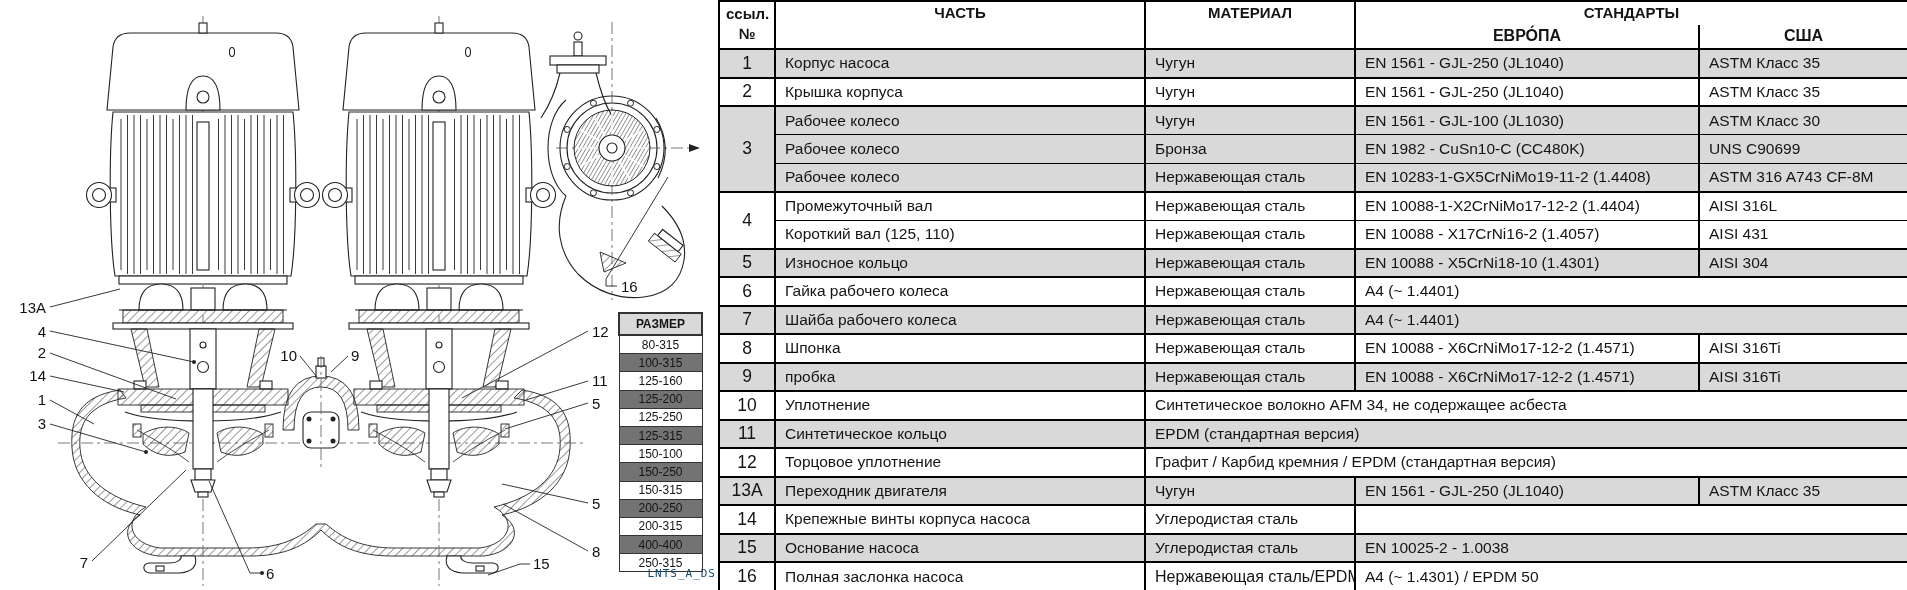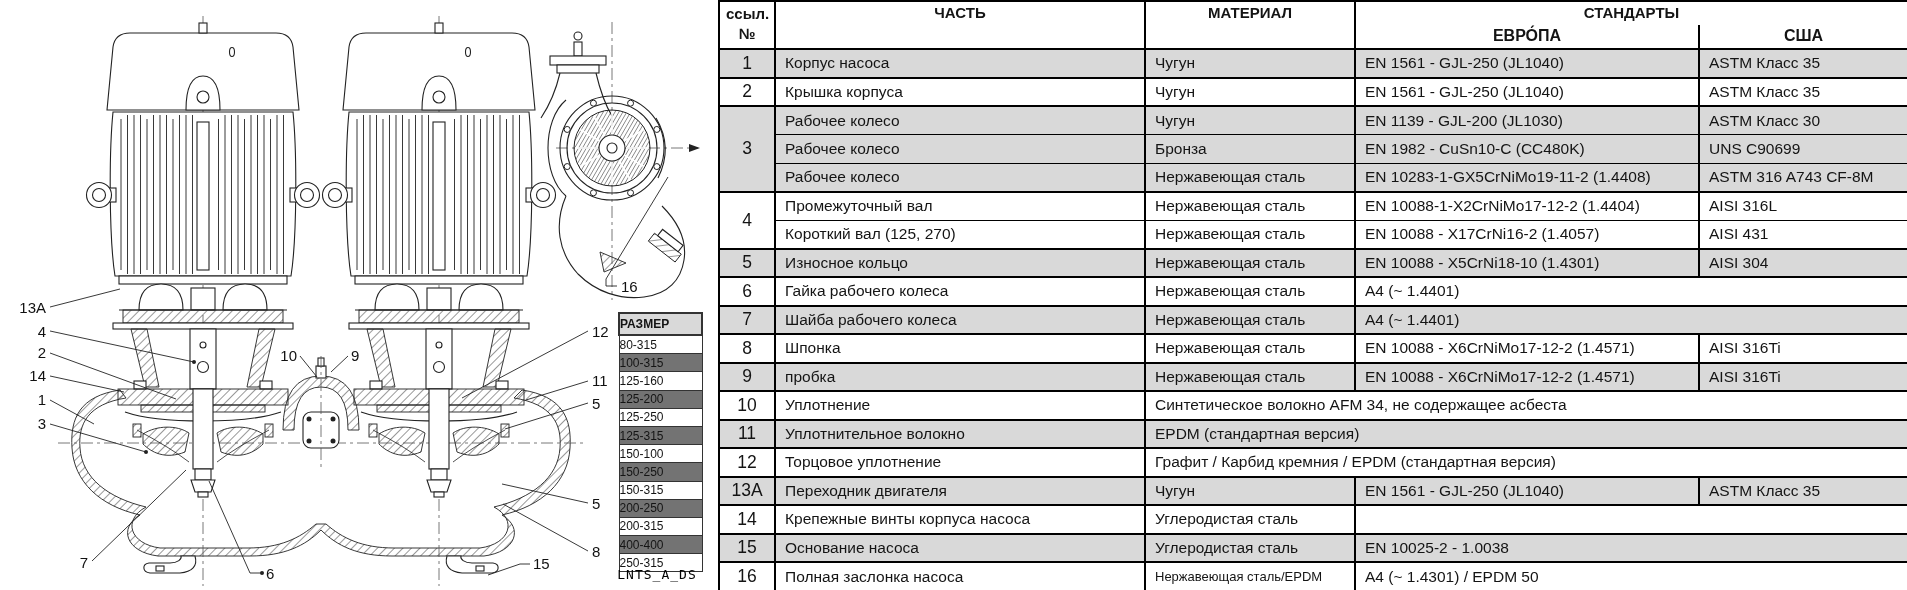--- a/index.html
+++ b/index.html
@@ -13,47 +13,47 @@
   svg text{font-family:"Liberation Sans",sans-serif;font-size:15px;fill:#111;}
   .ln{stroke:#222;fill:none;stroke-width:1.1;}
   .th{stroke:#222;fill:none;stroke-width:0.8;}
   .fw{fill:#fff;stroke:#222;stroke-width:1.1;}
   .ht{fill:url(#h1);stroke:#222;stroke-width:0.9;}
   .cl{stroke:#555;stroke-width:0.8;stroke-dasharray:12 4 3 4;fill:none;}
 
   
   .size-table{position:absolute;left:618px;top:312px;width:85px;border-collapse:collapse;
               font-size:12px;table-layout:fixed;}
-  .size-table td{border:1px solid #333;height:17.2px;padding:0;
+  .size-table td{border:1px solid #333;text-align:center;height:17.2px;padding:0;
                  white-space:nowrap;overflow:hidden;}
   .size-table tr.hd td{font-weight:bold;background:#d9d9d9;height:20px;border:2px solid #333;}
   .size-table tr.alt td{background:#737373;}
-  .code-label{position:absolute;left:598px;top:567px;width:118px;text-align:center;
+  .code-label{position:absolute;left:598px;top:567px;width:118px;text-align:right;
               font-family:"DejaVu Sans Mono","Liberation Mono",monospace;
-              font-size:13px;letter-spacing:1px;color:#000000;}
+              font-size:11px;letter-spacing:1px;color:#0c4a6e;}
 
   
   table.parts{position:absolute;left:718px;top:0;width:1189px;height:590px;
               border-collapse:collapse;table-layout:fixed;background:#fff;
               font-size:15.5px;}
   .parts th,.parts td{border:2px solid #000;padding:0 6px;overflow:hidden;
                       white-space:nowrap;}
   .parts thead tr{height:24px;}
   .parts thead th{font-weight:bold;font-size:15px;text-align:center;padding-top:2px;
                   vertical-align:top;}
   .parts th.standards{border-bottom:0;}
   .parts tr.hrow2 th{border-top:0;font-size:16px;}
   .parts th.ref-h div{line-height:20px;}
   .parts tbody tr{height:28.5px;}
   .parts tbody td{border-top-width:1px;border-bottom-width:1px;vertical-align:middle;}
   .parts tbody tr.gs td{border-top-width:2px;}
   .parts td.ref{text-align:center;font-size:17.5px;padding:0 2px;}
   .parts td.part,.parts td.mat,.parts td.eu,.parts td.usa,.parts td.span3{
       text-align:left;padding-left:9px;}
-  .parts td.small{font-size:13px;}
+  .parts td.small{font-size:16px;}
   .parts tr.shaded td{background:#d9d9d9;}
 </style>
 </head>
 <body>
 
 <div class="stage">
 
   <svg class="drawing" viewBox="0 0 718 590">
     <defs>
       <pattern id="h1" width="6" height="6" patternUnits="userSpaceOnUse" patternTransform="rotate(45)">
@@ -359,21 +359,21 @@
           <td class="ref" rowspan="1">2</td>
           <td class="part">Крышка корпуса</td>
           <td class="mat">Чугун</td>
           <td class="eu">EN 1561 - GJL-250 (JL1040)</td>
           <td class="usa">ASTM Класс 35</td>
         </tr>
         <tr class="gs shaded">
           <td class="ref" rowspan="3">3</td>
           <td class="part">Рабочее колесо</td>
           <td class="mat">Чугун</td>
-          <td class="eu">EN 1139 - GJL-200 (JL1030)</td>
+          <td class="eu">EN 1561 - GJL-100 (JL1030)</td>
           <td class="usa">ASTM Класс 30</td>
         </tr>
         <tr class="sub shaded">
           <td class="part">Рабочее колесо</td>
           <td class="mat">Бронза</td>
           <td class="eu">EN 1982 - CuSn10-C (CC480K)</td>
           <td class="usa">UNS C90699</td>
         </tr>
         <tr class="sub shaded">
           <td class="part">Рабочее колесо</td>
@@ -382,21 +382,21 @@
           <td class="usa">ASTM 316 A743 CF-8M</td>
         </tr>
         <tr class="gs">
           <td class="ref" rowspan="2">4</td>
           <td class="part">Промежуточный вал</td>
           <td class="mat">Нержавеющая сталь</td>
           <td class="eu">EN 10088-1-X2CrNiMo17-12-2 (1.4404)</td>
           <td class="usa">AISI 316L</td>
         </tr>
         <tr class="sub">
-          <td class="part">Короткий вал (125, 270)</td>
+          <td class="part">Короткий вал (125, 110)</td>
           <td class="mat">Нержавеющая сталь</td>
           <td class="eu">EN 10088 - X17CrNi16-2 (1.4057)</td>
           <td class="usa">AISI 431</td>
         </tr>
         <tr class="gs shaded">
           <td class="ref" rowspan="1">5</td>
           <td class="part">Износное кольцо</td>
           <td class="mat">Нержавеющая сталь</td>
           <td class="eu">EN 10088 - X5CrNi18-10 (1.4301)</td>
           <td class="usa">AISI 304</td>
@@ -427,21 +427,21 @@
           <td class="eu">EN 10088 - X6CrNiMo17-12-2 (1.4571)</td>
           <td class="usa">AISI 316Ti</td>
         </tr>
         <tr class="gs">
           <td class="ref" rowspan="1">10</td>
           <td class="part">Уплотнение</td>
           <td class="span3" colspan="3">Синтетическое волокно AFM 34, не содержащее асбеста</td>
         </tr>
         <tr class="gs shaded">
           <td class="ref" rowspan="1">11</td>
-          <td class="part">Уплотнительное волокно</td>
+          <td class="part">Синтетическое кольцо</td>
           <td class="span3" colspan="3">EPDM (стандартная версия)</td>
         </tr>
         <tr class="gs">
           <td class="ref" rowspan="1">12</td>
           <td class="part">Торцовое уплотнение</td>
           <td class="span3" colspan="3">Графит / Карбид кремния / EPDM (стандартная версия)</td>
         </tr>
         <tr class="gs shaded">
           <td class="ref" rowspan="1">13A</td>
           <td class="part">Переходник двигателя</td>

